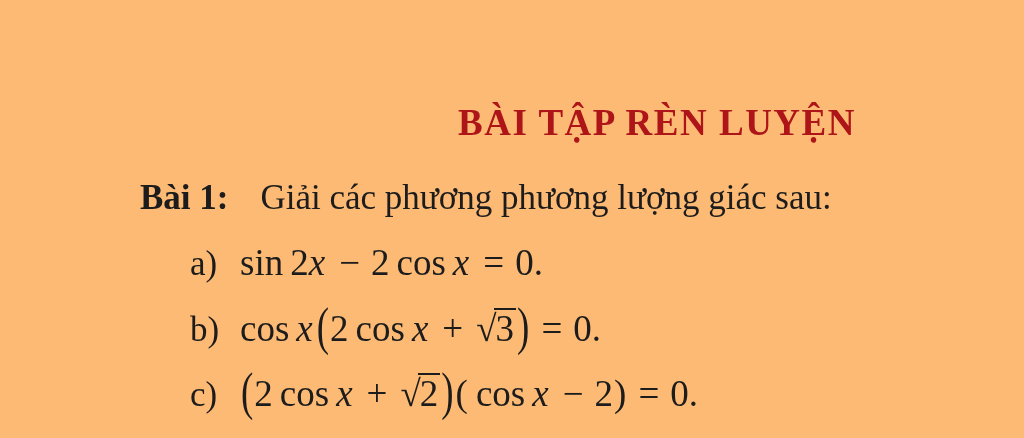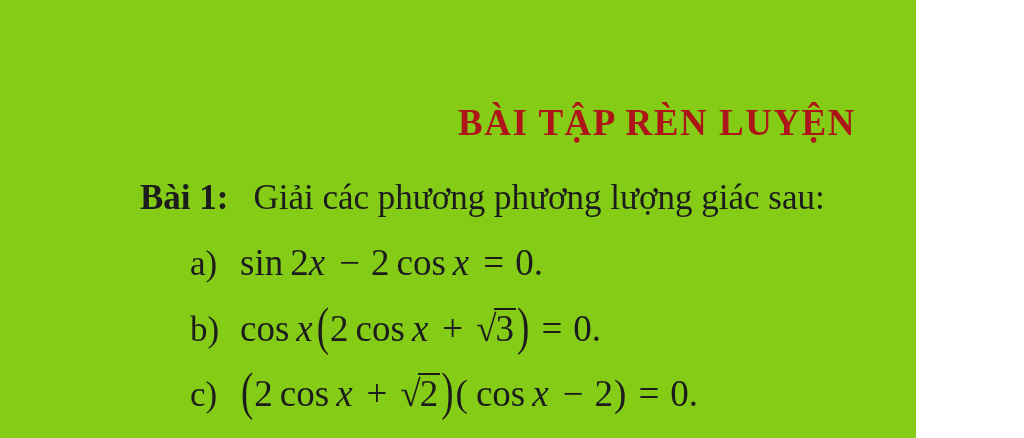--- a/index.html
+++ b/index.html
@@ -2,23 +2,23 @@
 <html><head>
 <meta charset="utf-8">
 <style>
   html, body {
     margin: 0;
     padding: 0;
     background: #ffffff;
   }
   .page {
     position: relative;
-    width: 916px;
+    width: 1024px;
     height: 438px;
-    background: #84cc16;
+    background: #fdba74;
     overflow: hidden;
     font-family: "Liberation Serif", serif;
     color: #1c1c1c;
   }
   .doc-title {
     position: absolute;
     left: 458px;
     top: 103px;
     font-size: 37px;
     font-weight: 700;
@@ -29,21 +29,21 @@
   .problem-heading {
     position: absolute;
     left: 140px;
     top: 179px;
     font-size: 35px;
     white-space: nowrap;
     line-height: 1.1;
   }
   .problem-label {
     font-weight: 700;
-    margin-right: 25px;
+    margin-right: 32px;
   }
   .exercise-line {
     position: absolute;
     left: 190px;
     font-size: 37px;
     white-space: nowrap;
     line-height: 1.1;
     display: inline-flex;
     align-items: baseline;
   }

